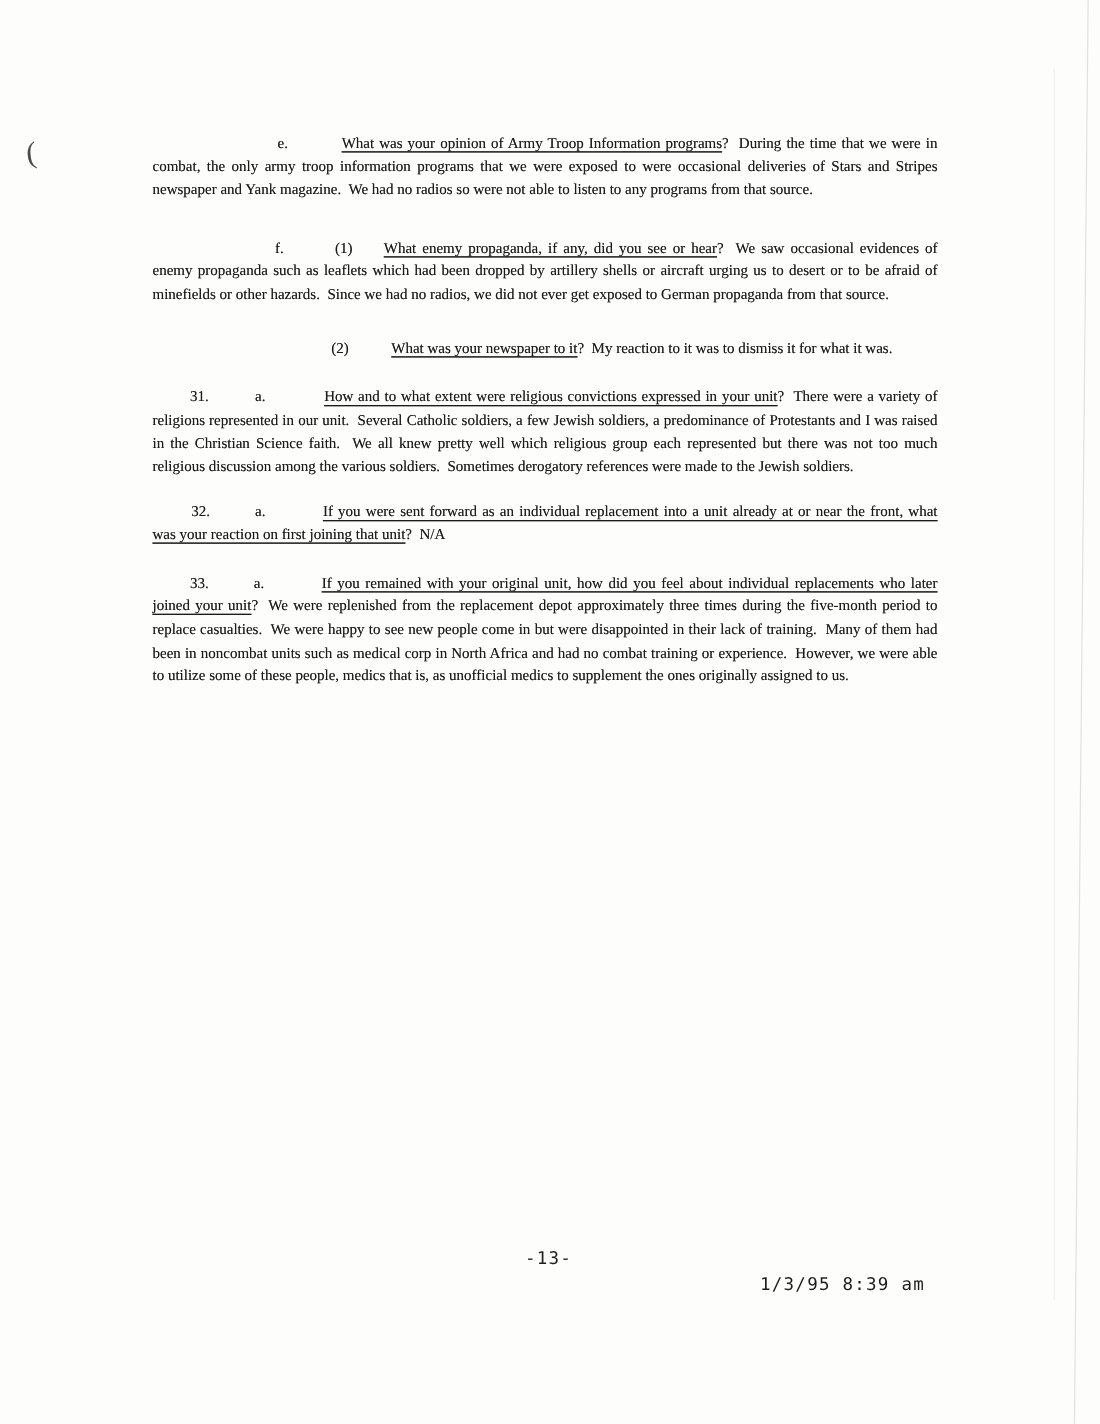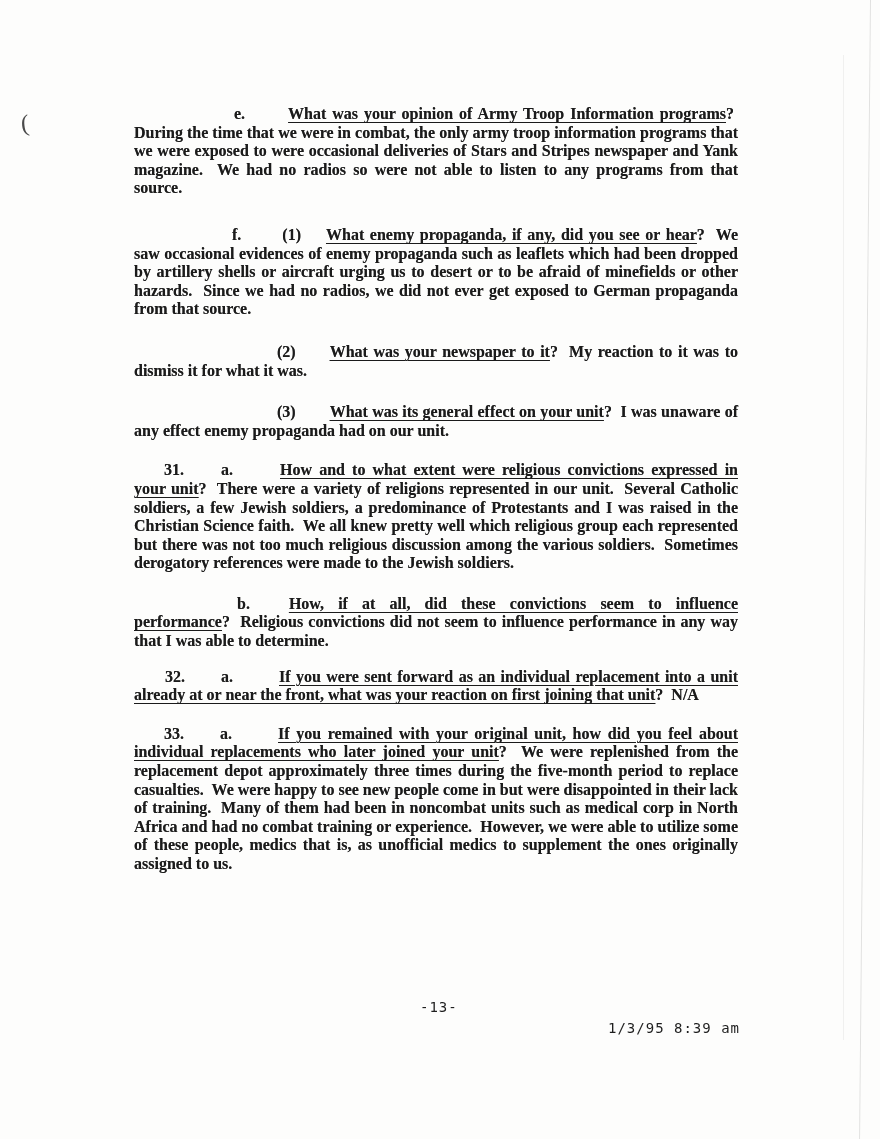--- a/index.html
+++ b/index.html
@@ -10,26 +10,25 @@
     overflow: hidden;
     font-family: "Liberation Serif", "DejaVu Serif", serif;
     color: #1b1b1b;
   }
   .doc {
     position: absolute;
     left: 122px; top: 0;
     width: 628px;
   }
   p.para {
-    margin: 12px;
+    margin: 0;
     text-align: justify;
-    font-size: 16px;
+    font-size: 12px;
     line-height: 18.6px;
     text-shadow: 0 0 0.4px rgba(0,0,0,0.55);
-    font-weight: bold;
   }
   span.tab { display: inline-block; height: 1px; }
   span.q {
     text-decoration: underline;
     text-decoration-thickness: 1.1px;
     text-underline-offset: 2.5px;
   }
   .footer-item {
     position: absolute;
     font-family: "DejaVu Sans Mono", "Liberation Mono", monospace;
@@ -64,23 +63,21 @@
 </style>
 </head>
 <body>
 
 <div id="margin-mark">(</div>
 
 <div class="doc" id="doc">
     <p class="para" style="margin-top: 105px;"><span class="tab" style="width: 100px;"></span><span>e.</span><span class="tab" style="width: 43px;"></span><span class="q">What was your opinion of Army Troop Information programs</span><span>?&nbsp; During the time that we were in combat, the only army troop information programs that we were exposed to were occasional deliveries of Stars and Stripes newspaper and Yank magazine.&nbsp; We had no radios so were not able to listen to any programs from that source.</span></p>
     <p class="para" style="margin-top: 28px;"><span class="tab" style="width: 98px;"></span><span>f.</span><span class="tab" style="width: 41px;"></span><span>(1)</span><span class="tab" style="width: 25px;"></span><span class="q">What enemy propaganda, if any, did you see or hear</span><span>?&nbsp; We saw occasional evidences of enemy propaganda such as leaflets which had been dropped by artillery shells or aircraft urging us to desert or to be afraid of minefields or other hazards.&nbsp; Since we had no radios, we did not ever get exposed to German propaganda from that source.</span></p>
     <p class="para" style="margin-top: 24px;"><span class="tab" style="width: 143px;"></span><span>(2)</span><span class="tab" style="width: 34px;"></span><span class="q">What was your newspaper to it</span><span>?&nbsp; My reaction to it was to dismiss it for what it was.</span></p>
-    <p class="para" style="margin-top: 23px;"><span class="tab" style="width: 143px;"></span><span>(3)</span><span class="tab" style="width: 34px;"></span><span class="q">What was its general effect on your unit</span><span>?&nbsp; I was unaware of any effect enemy propaganda had on our unit.</span></p>
     <p class="para" style="margin-top: 21px;"><span class="tab" style="width: 30px;"></span><span>31.</span><span class="tab" style="width: 37px;"></span><span>a.</span><span class="tab" style="width: 47px;"></span><span class="q">How and to what extent were religious convictions expressed in your unit</span><span>?&nbsp; There were a variety of religions represented in our unit.&nbsp; Several Catholic soldiers, a few Jewish soldiers, a predominance of Protestants and I was raised in the Christian Science faith.&nbsp; We all knew pretty well which religious group each represented but there was not too much religious discussion among the various soldiers.&nbsp; Sometimes derogatory references were made to the Jewish soldiers.</span></p>
-    <p class="para" style="margin-top: 22px;"><span class="tab" style="width: 103px;"></span><span>b.</span><span class="tab" style="width: 39px;"></span><span class="q">How, if at all, did these convictions seem to influence performance</span><span>?&nbsp; Religious convictions did not seem to influence performance in any way that I was able to determine.</span></p>
     <p class="para" style="margin-top: 17px;"><span class="tab" style="width: 31px;"></span><span>32.</span><span class="tab" style="width: 36px;"></span><span>a.</span><span class="tab" style="width: 46px;"></span><span class="q">If you were sent forward as an individual replacement into a unit already at or near the front, what was your reaction on first joining that unit</span><span>?&nbsp; N/A</span></p>
     <p class="para" style="margin-top: 20px;"><span class="tab" style="width: 30px;"></span><span>33.</span><span class="tab" style="width: 36px;"></span><span>a.</span><span class="tab" style="width: 46px;"></span><span class="q">If you remained with your original unit, how did you feel about individual replacements who later joined your unit</span><span>?&nbsp; We were replenished from the replacement depot approximately three times during the five-month period to replace casualties.&nbsp; We were happy to see new people come in but were disappointed in their lack of training.&nbsp; Many of them had been in noncombat units such as medical corp in North Africa and had no combat training or experience.&nbsp; However, we were able to utilize some of these people, medics that is, as unofficial medics to supplement the ones originally assigned to us.</span></p>
   </div>
 
 <div class="footer-item" id="footer-page">-13-</div>
 <div class="footer-item" id="footer-time">1/3/95 8:39 am</div>
 
 <div class="scanline" id="scanline-faint"></div>
 <div class="scanline" id="scanline-dark"></div>
 

